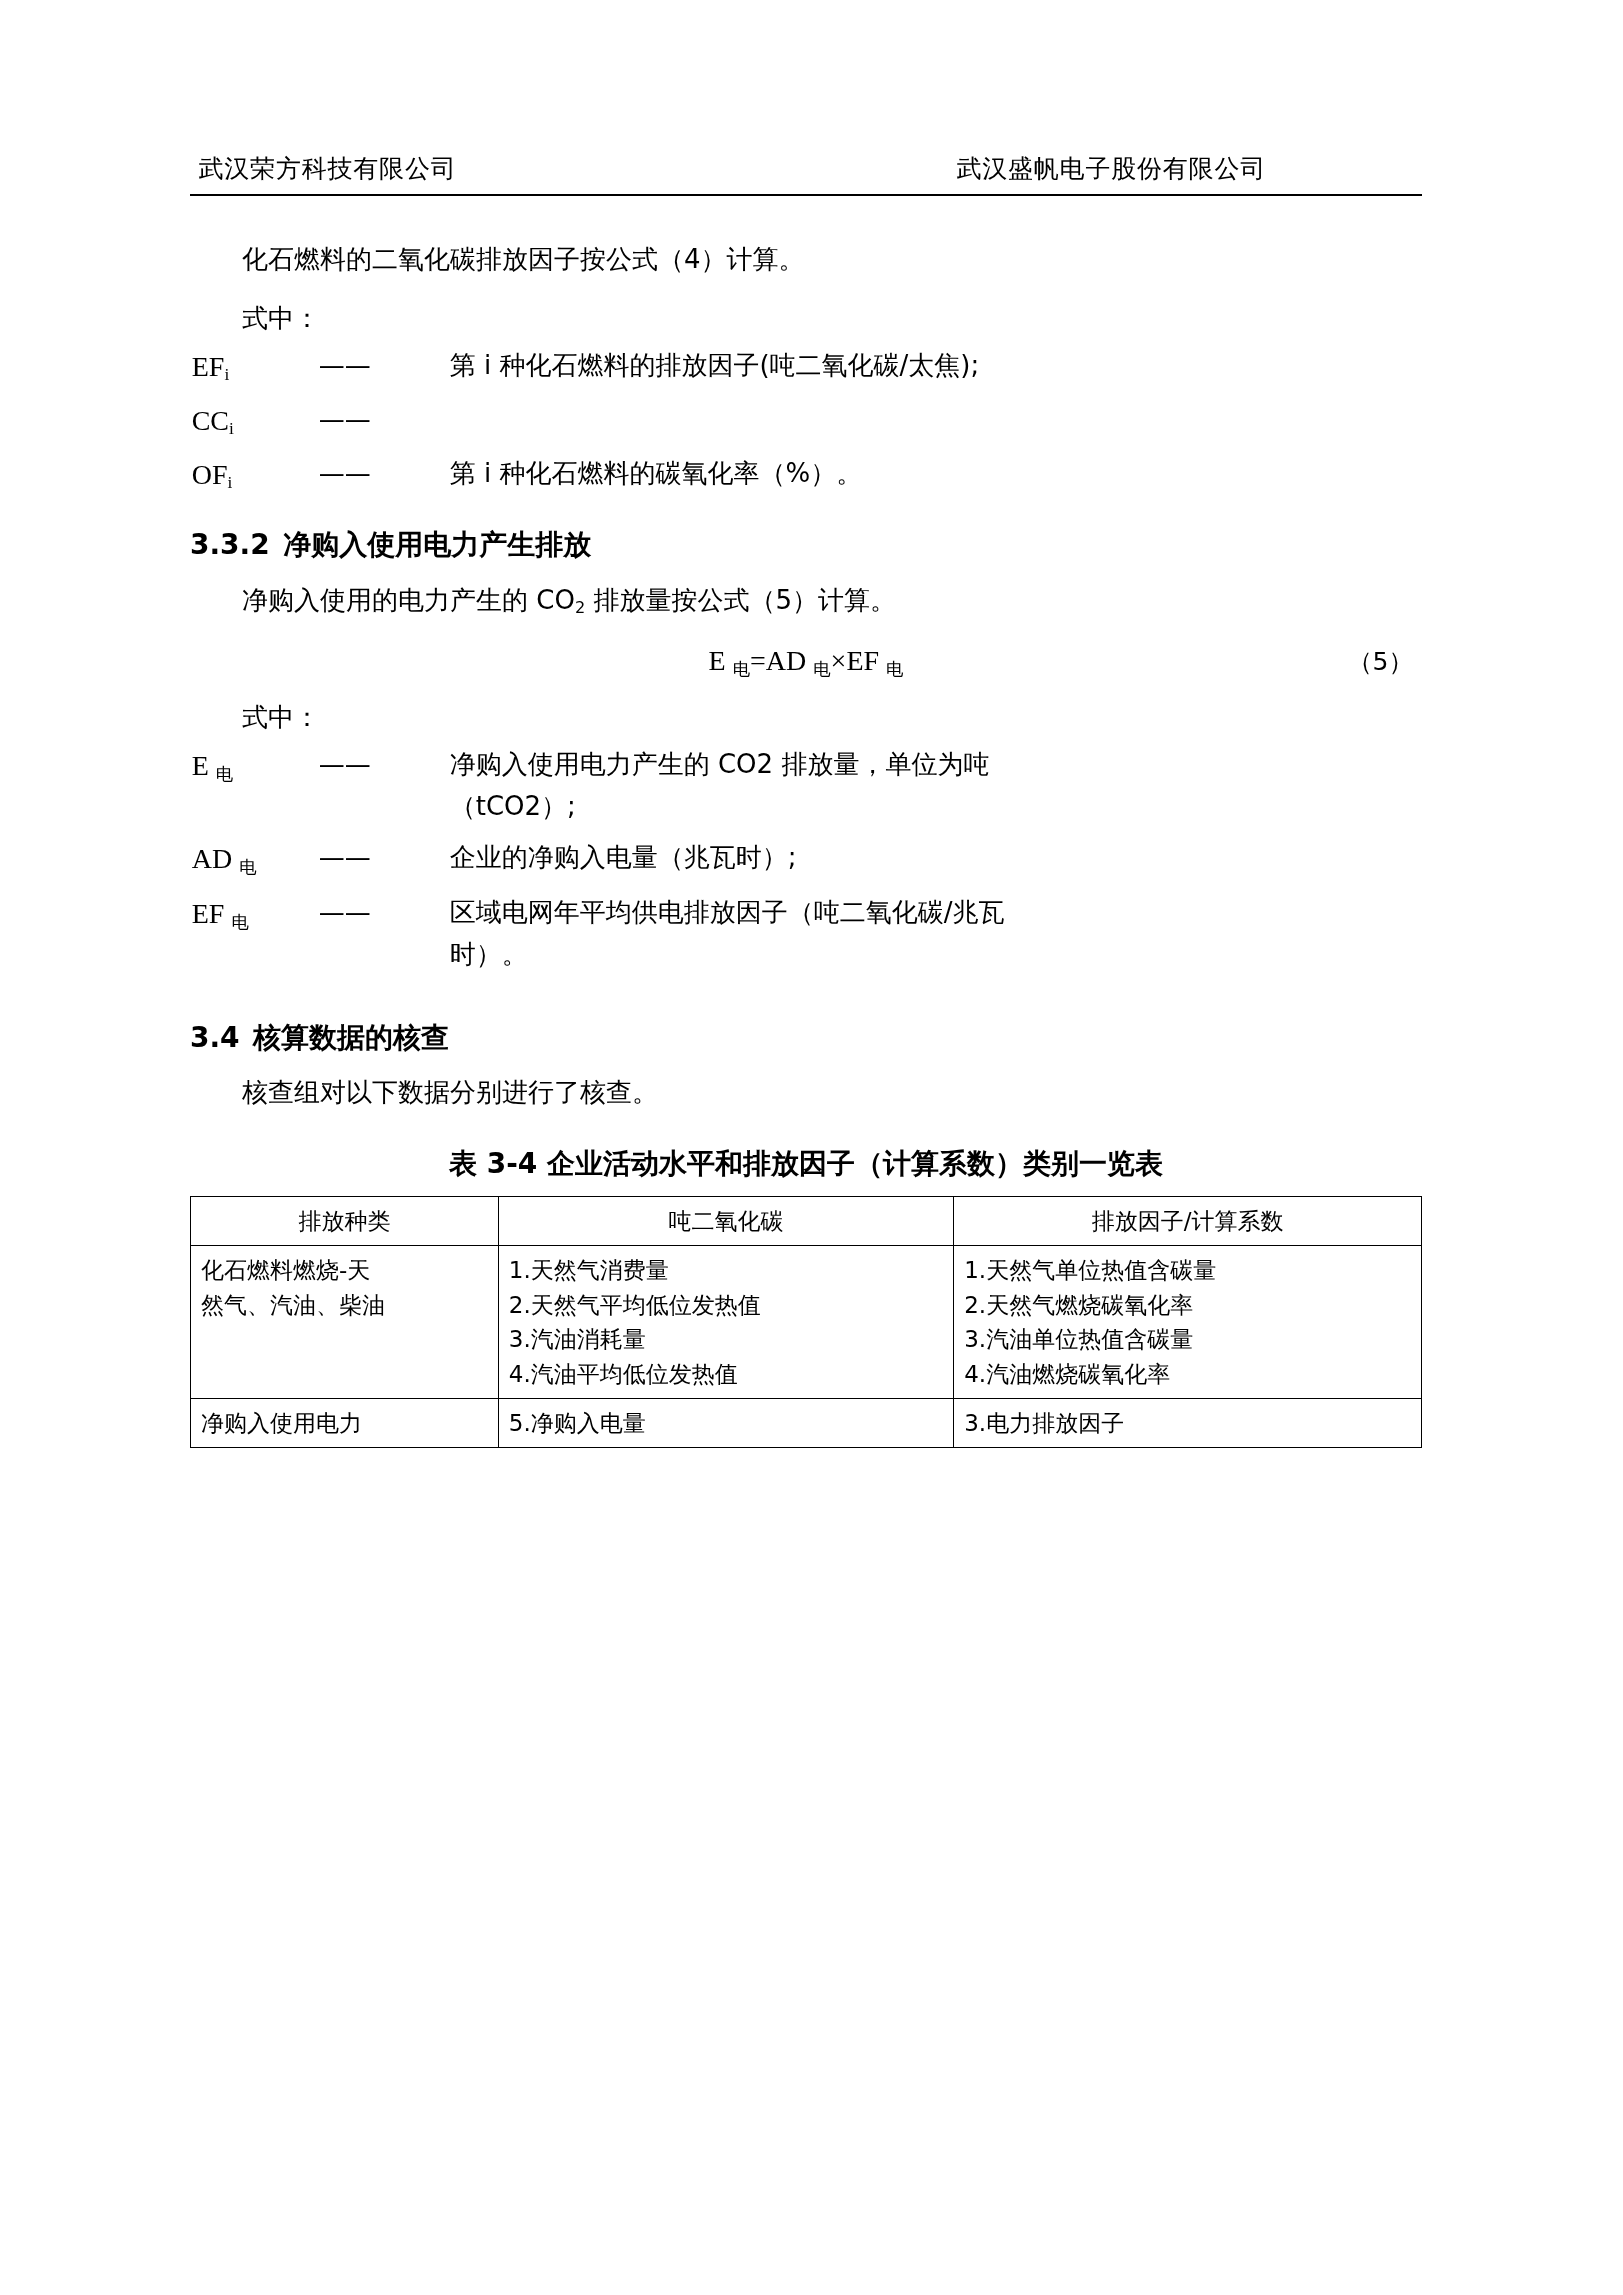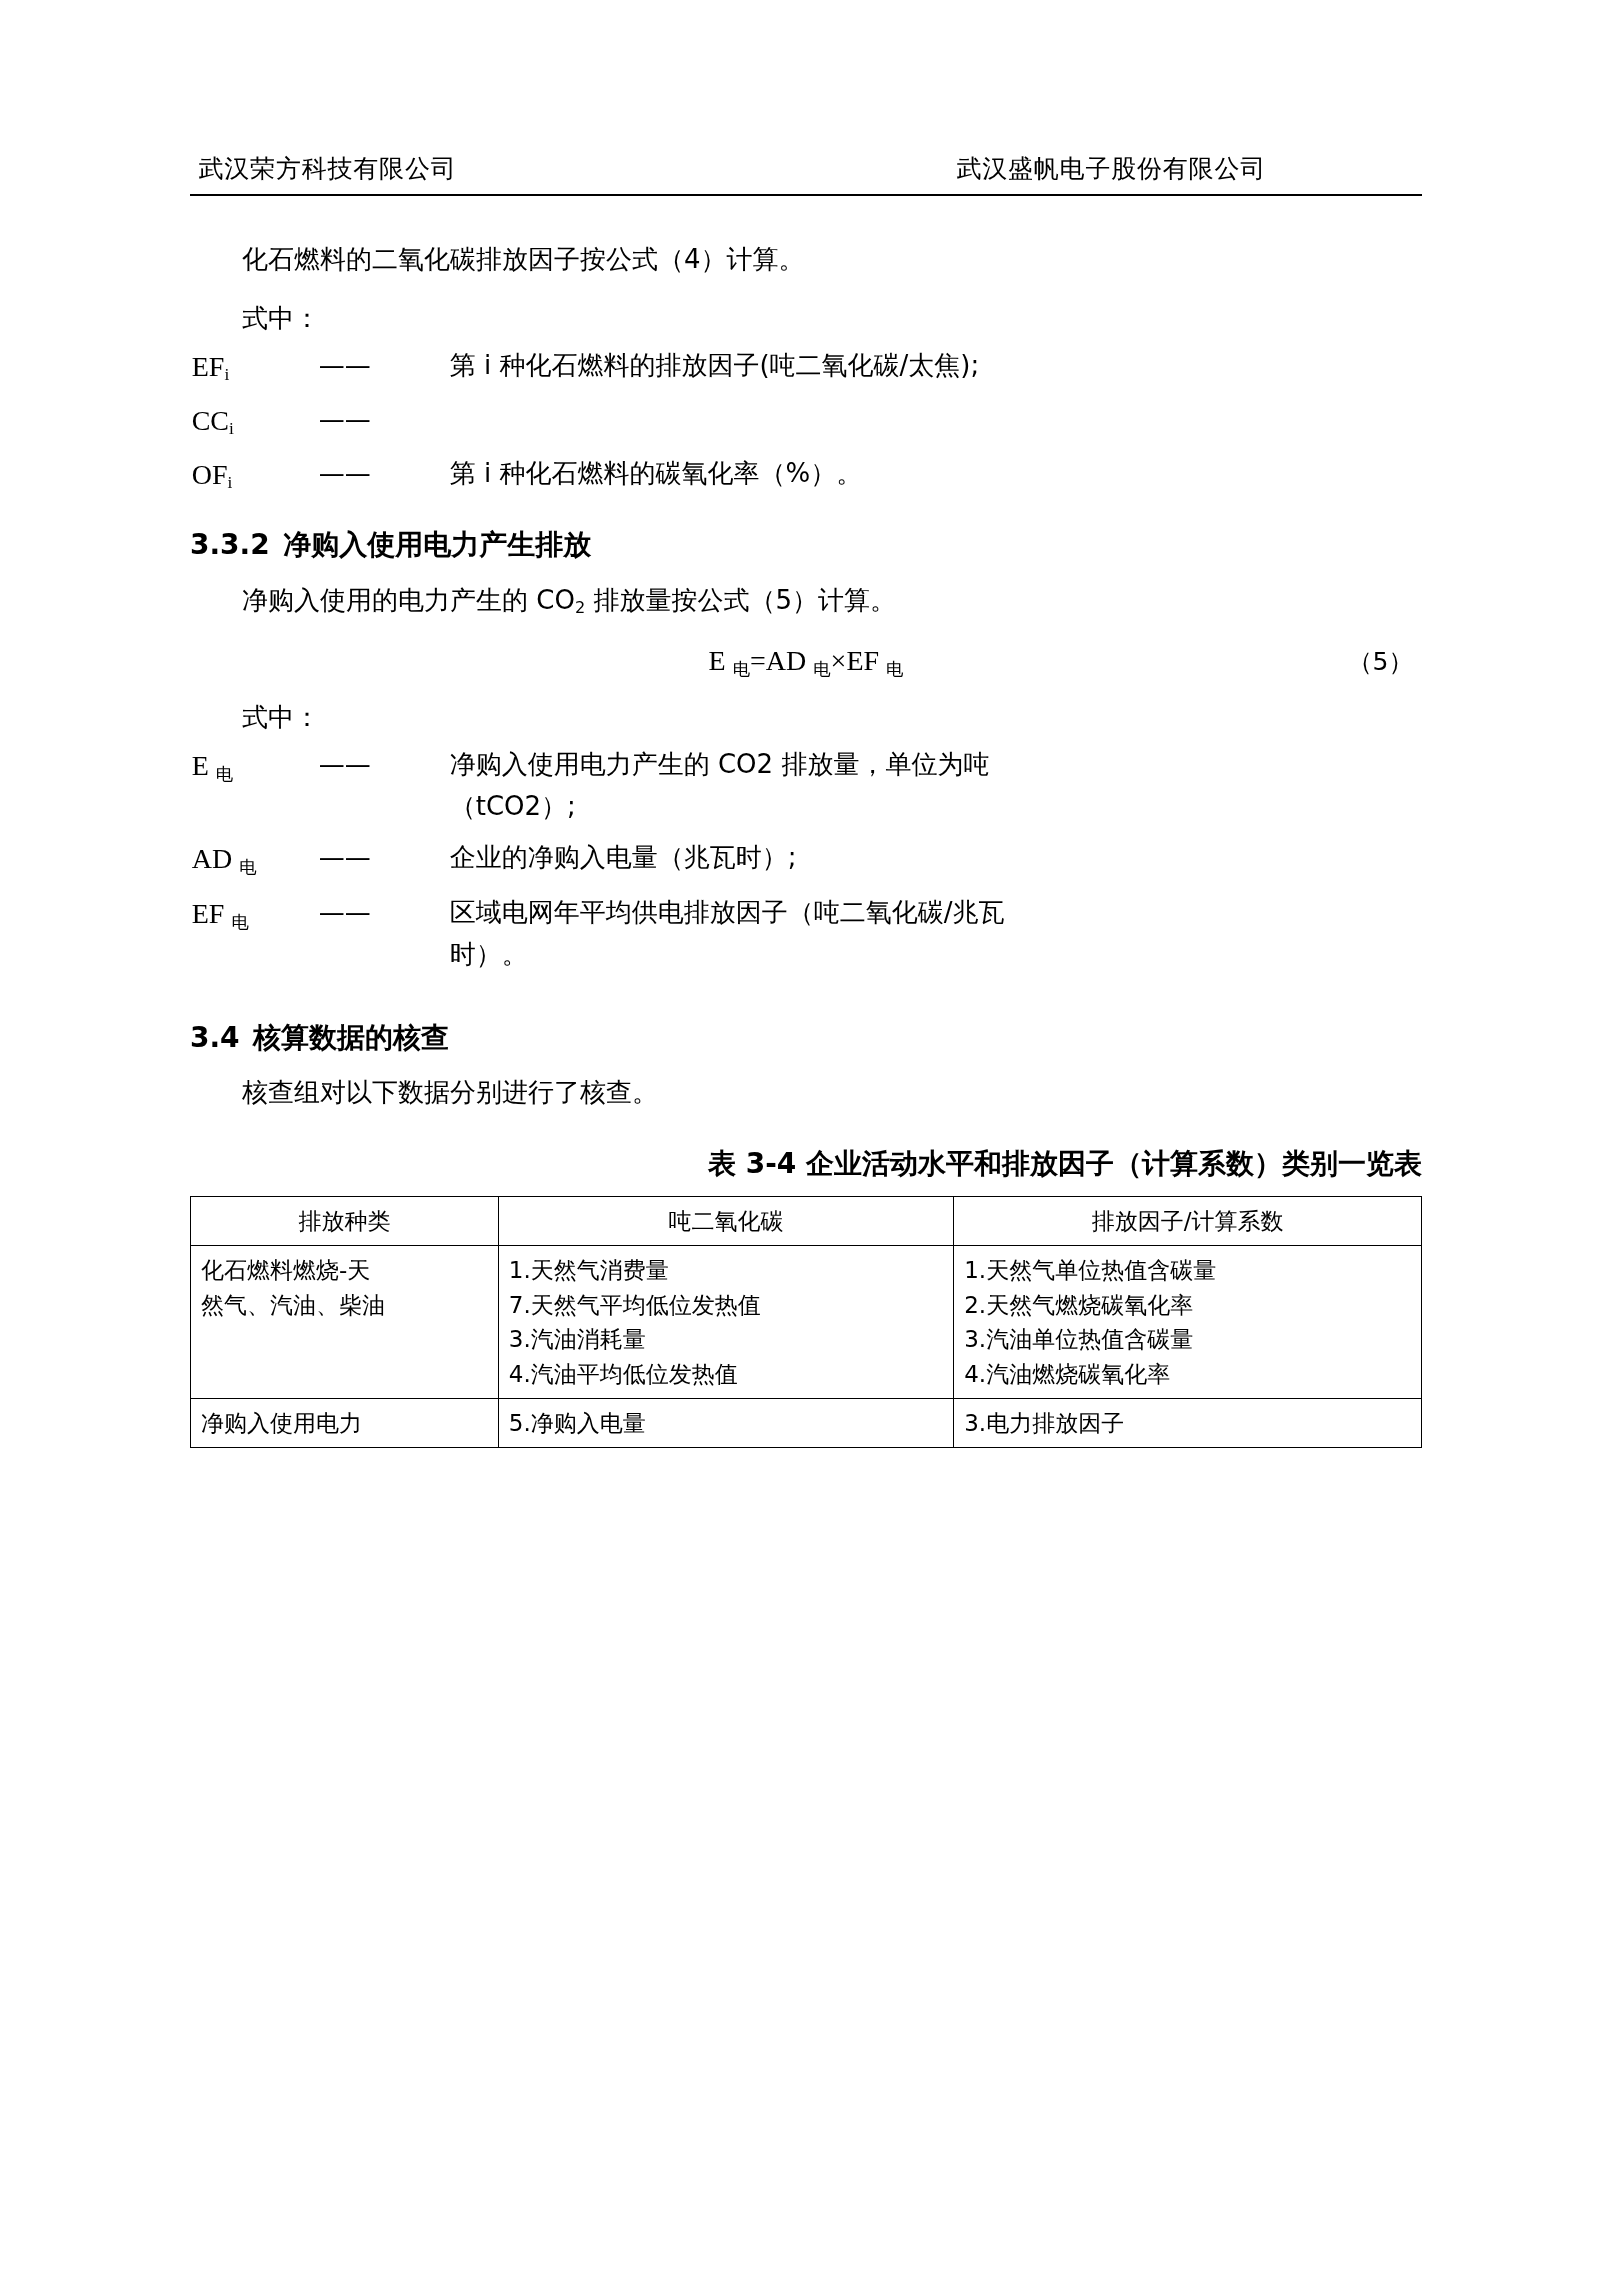--- a/index.html
+++ b/index.html
@@ -103,21 +103,21 @@
     font-weight: bold;
     font-size: 28px;
     margin: 29px 0 12px 0;
   }
   h2.sec .num { margin-right: 13.5px; }
 
   .table-title {
     font-family: "DejaVu Sans", sans-serif;
     font-weight: bold;
     font-size: 28px;
-    text-align: right;
+    text-align: center;
     margin: 29px 0 13.5px 0;
   }
 
   
   table.data {
     border-collapse: collapse;
     width: 100%;
     font-family: "DejaVu Sans", sans-serif;
     font-size: 23px;
     table-layout: fixed;
@@ -235,21 +235,21 @@
       </tr>
     </thead>
     <tbody>
       <tr>
         <td>
           <span class="cellline">化石燃料燃烧-天</span>
           <span class="cellline">然气、汽油、柴油</span>
         </td>
         <td>
           <span class="cellline">1.天然气消费量</span>
-          <span class="cellline">7.天然气平均低位发热值</span>
+          <span class="cellline">2.天然气平均低位发热值</span>
           <span class="cellline">3.汽油消耗量</span>
           <span class="cellline">4.汽油平均低位发热值</span>
         </td>
         <td>
           <span class="cellline">1.天然气单位热值含碳量</span>
           <span class="cellline">2.天然气燃烧碳氧化率</span>
           <span class="cellline">3.汽油单位热值含碳量</span>
           <span class="cellline">4.汽油燃烧碳氧化率</span>
         </td>
       </tr>

